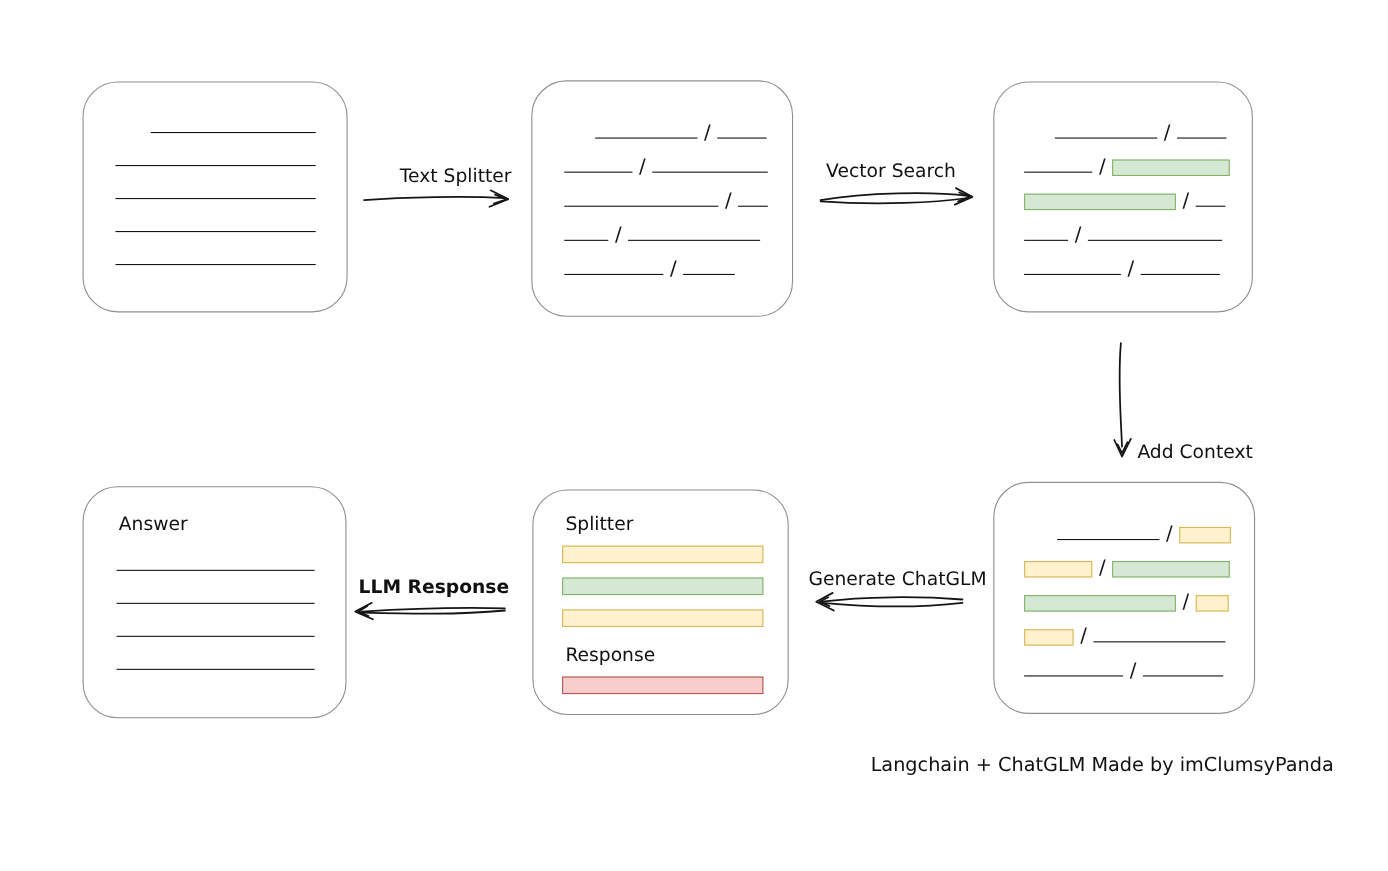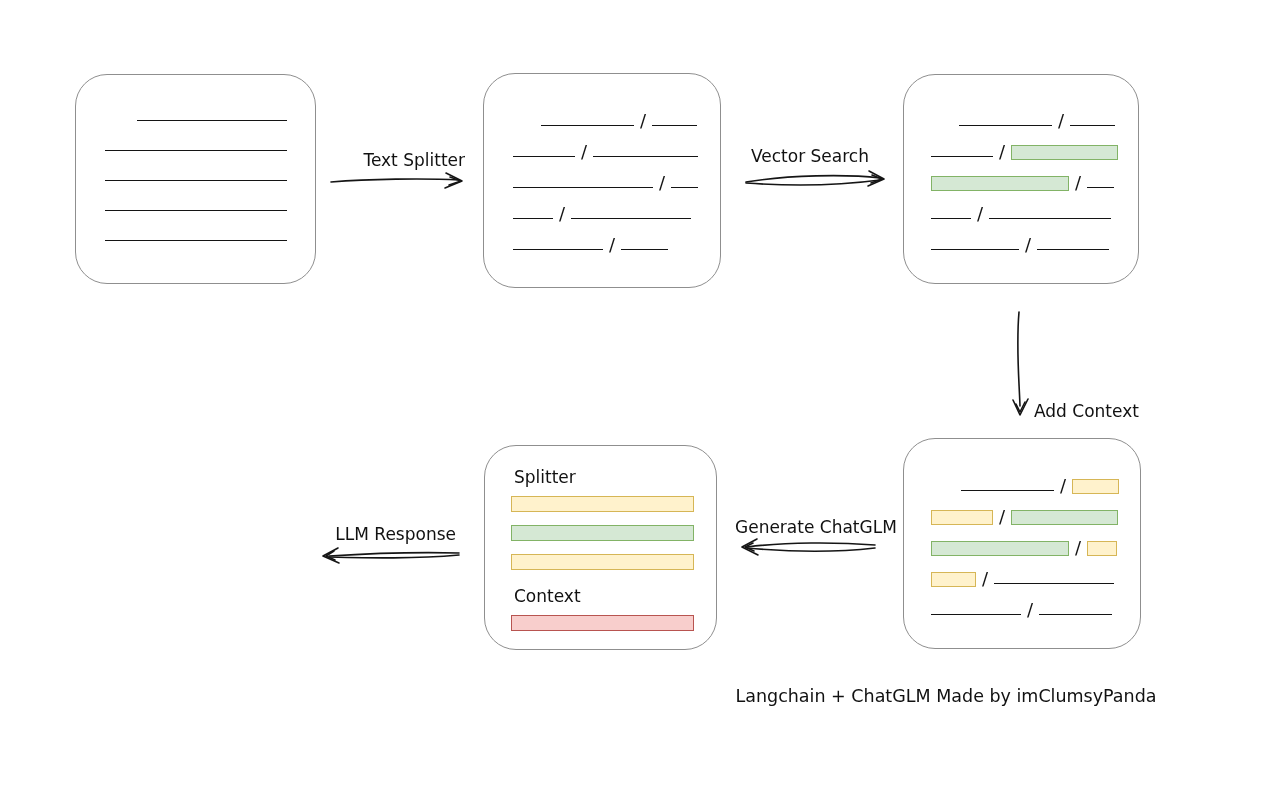--- a/index.html
+++ b/index.html
@@ -42,22 +42,22 @@
   .pbar.green {background:var(--green-fill); border-color:var(--green-stroke);}
   .pbar.red   {background:var(--red-fill);   border-color:var(--red-stroke);}
   .answer-rows{position:absolute;left:30px;top:46px;right:10px;}
 
   
   .arrow-label{position:absolute;font-size:17px;white-space:nowrap;color:#111;}
   #lbl-text-splitter  {left:335px; top:150px;width:130px;text-align:right;}
   #lbl-vector-search  {left:744px; top:146px;width:132px;text-align:center;}
   #lbl-add-context    {left:1034px;top:353px;margin-top:48px;}
   #lbl-generate-prompt{left:735px; top:517px;width:150px;text-align:center;}
-  #lbl-llm-response   {left:326px; top:524px;width:130px;text-align:right;}
-  .caption{position:absolute;left:696px;top:686px;width:500px;text-align:center;
+  #lbl-llm-response   {left:326px; top:524px;width:130px;text-align:left;font-weight:bold;}
+  .caption{position:absolute;left:752px;top:686px;width:500px;text-align:center;
            font-size:17.5px;color:#111;white-space:nowrap;}
 
   
   .arrows-svg{position:absolute;left:0;top:0;pointer-events:none;}
   .arrows-svg path{stroke:#151515;stroke-width:1.6;fill:none;stroke-linecap:round;stroke-linejoin:round;}
 </style>
 </head>
 <body>
 
 <div class="canvas">
@@ -195,26 +195,43 @@
       </div>
     </div>
 
   <div class="box" id="box-prompt">
     <div class="box-label" id="knowledge-label">Splitter</div>
     <div class="knowledge-bars">
         <div class="pbar yellow"></div>
         <div class="pbar green"></div>
         <div class="pbar yellow"></div>
       </div>
-    <div class="box-label" id="question-label">Context</div>
+    <div class="box-label" id="question-label">Response</div>
     <div class="question-slot">
         <div class="pbar red"></div>
       </div>
   </div>
 
+  <div class="box" id="box-answer">
+    <div class="box-label" id="answer-label">Answer</div>
+    <div class="answer-rows">
+        <div class="chunk-row row-h30">
+          <span class="seg line" style="width: 180px;"></span>
+        </div>
+        <div class="chunk-row row-h30">
+          <span class="seg line" style="width: 180px;"></span>
+        </div>
+        <div class="chunk-row row-h30">
+          <span class="seg line" style="width: 180px;"></span>
+        </div>
+        <div class="chunk-row row-h30">
+          <span class="seg line" style="width: 180px;"></span>
+        </div>
+      </div>
+  </div>
 
   <div class="arrow-label" id="lbl-text-splitter">Text Splitter</div>
   <div class="arrow-label" id="lbl-vector-search">Vector Search</div>
   <div class="arrow-label" id="lbl-add-context">Add Context</div>
   <div class="arrow-label" id="lbl-generate-prompt">Generate ChatGLM</div>
   <div class="arrow-label" id="lbl-llm-response">LLM Response</div>
 
   <div class="caption">Langchain + ChatGLM Made by imClumsyPanda</div>
 </div>
 

